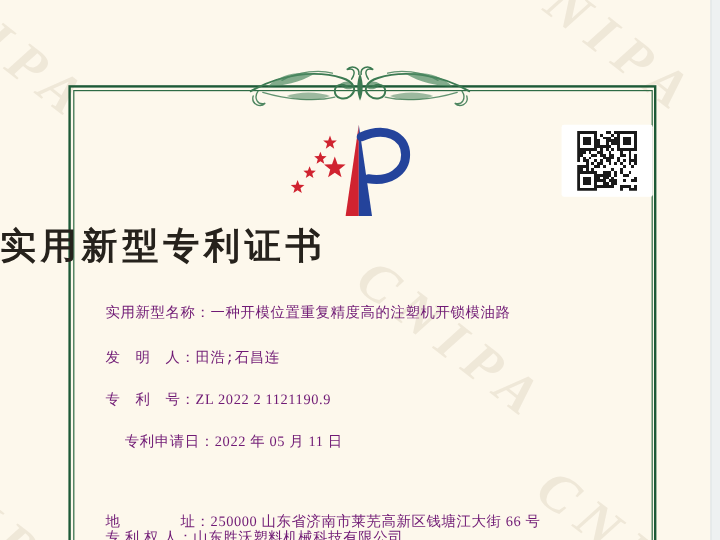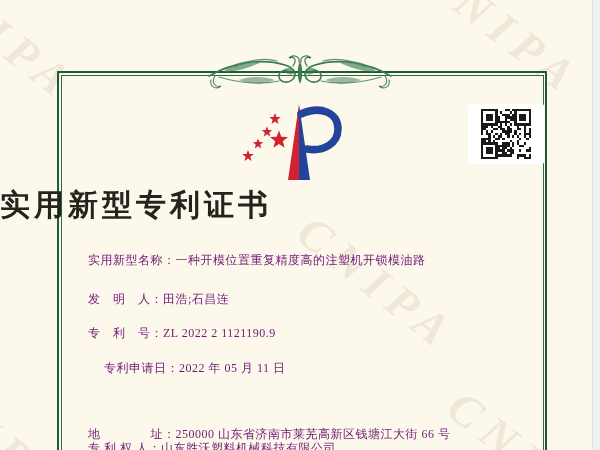--- a/index.html
+++ b/index.html
@@ -352,21 +352,21 @@
       </svg>
   </div>
 
   <div class="title">实用新型专利证书</div>
 
   <div id="fields">
     <div class="field-row" style="top: 252px;">
       <span class="field-label">实用新型名称：</span><span class="field-value">一种开模位置重复精度高的注塑机开锁模油路</span>
     </div>
 
-    <div class="field-row" style="top: 291px;">
+    <div class="field-row" style="top: 291px; font-family: Liberation Mono, monospace;">
       <span class="field-label">发　明　人：</span><span class="field-value">田浩;石昌连</span>
     </div>
 
     <div class="field-row" style="top: 325px;">
       <span class="field-label">专　利　号：</span><span class="field-value">ZL 2022 2 1121190.9</span>
     </div>
 
     <div class="field-row" style="top: 360px; margin-left: 16px;">
       <span class="field-label">专利申请日：</span><span class="field-value">2022 年 05 月 11 日</span>
     </div>

